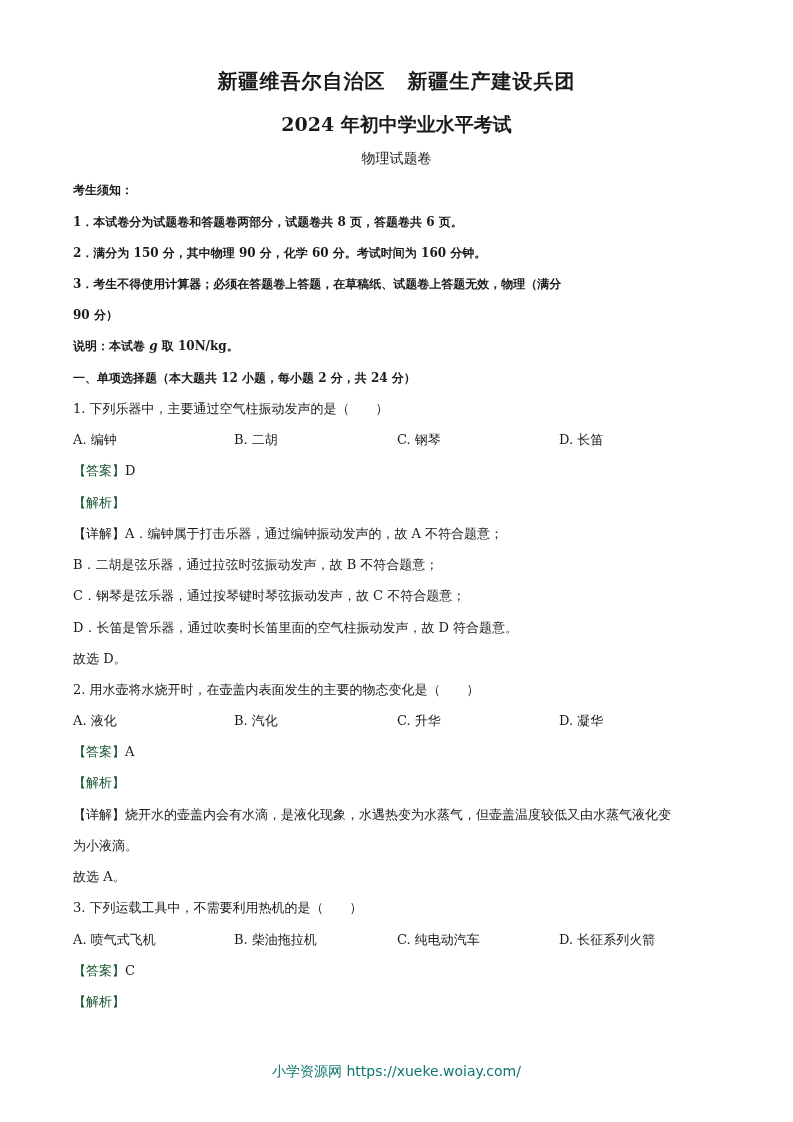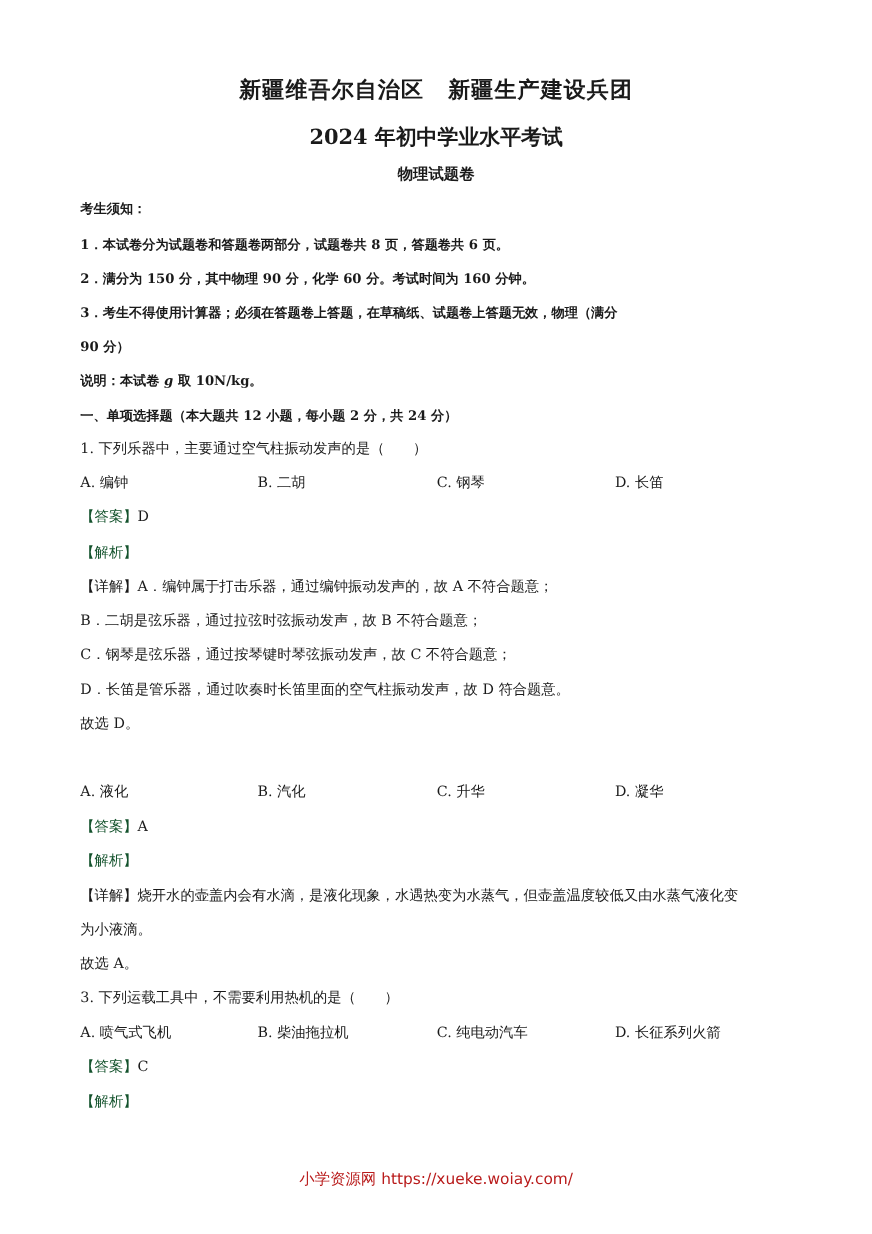--- a/index.html
+++ b/index.html
@@ -6,26 +6,26 @@
     body {
       width: 793px; height: 1122px; position: relative; overflow: hidden;
       font-family: "DejaVu Serif", "Liberation Serif", serif;
       color: #1a1a1a;
     }
     .page { position: absolute; left: 0; top: 0; width: 793px; height: 1122px; }
     .line { position: absolute; left: 73px; white-space: nowrap; font-size: 13px; line-height: 18px; }
     .title1 { position: absolute; left: 0; width: 793px; top: 68px; text-align: center; font-size: 20px; font-weight: bold; letter-spacing: 1px; }
     .title1 .gap { display: inline-block; width: 22px; }
     .title2 { position: absolute; left: 0; width: 793px; top: 112px; text-align: center; font-size: 19px; font-weight: bold; }
-    .title3 { position: absolute; left: 0; width: 793px; top: 150px; text-align: center; font-size: 14px; font-weight: bold; }
+    .title3 { position: absolute; left: 0; width: 793px; top: 150px; text-align: center; font-size: 14px; font-weight: normal; }
     .bold { font-weight: bold; font-size: 12px; }
     .label-blue { color: #14532d; }
     .opt { position: absolute; white-space: nowrap; font-size: 13px; line-height: 18px; }
     .footer { position: absolute; left: 0; width: 793px; top: 1063px; text-align: center;
-      font-family: "DejaVu Sans", "Liberation Sans", sans-serif; font-size: 14px; color: #b91c1c; }
+      font-family: "DejaVu Sans", "Liberation Sans", sans-serif; font-size: 14px; color: #0f766e; }
     .ital { font-style: italic; }
   </style>
 </head>
 <body>
 
 <div class="page">
 
   <div class="title1">
     <span>新疆维吾尔自治区</span><span class="gap"></span><span>新疆生产建设兵团</span>
   </div>
@@ -52,20 +52,21 @@
   </div>
   <div class="line label-blue" style="top:494px;">【解析】</div>
   <div class="line" style="top:525px;">
     <span>【详解】</span><span>A．编钟属于打击乐器，通过编钟振动发声的，故 A 不符合题意；</span>
   </div>
   <div class="line" style="top:556px;">B．二胡是弦乐器，通过拉弦时弦振动发声，故 B 不符合题意；</div>
   <div class="line" style="top:587px;">C．钢琴是弦乐器，通过按琴键时琴弦振动发声，故 C 不符合题意；</div>
   <div class="line" style="top:619px;">D．长笛是管乐器，通过吹奏时长笛里面的空气柱振动发声，故 D 符合题意。</div>
   <div class="line" style="top:650px;text-align:center;">故选 D。</div>
 
+  <div class="line" style="top:681px;">2. 用水壶将水烧开时，在壶盖内表面发生的主要的物态变化是（　　）</div>
   <div class="opt" style="left:73px; top:712px;">A. 液化</div>
   <div class="opt" style="left:234px; top:712px;">B. 汽化</div>
   <div class="opt" style="left:397px; top:712px;">C. 升华</div>
   <div class="opt" style="left:559px; top:712px;">D. 凝华</div>
   <div class="line" style="top:743px;">
     <span class="label-blue">【答案】</span><span>A</span>
   </div>
   <div class="line label-blue" style="top:774px;">【解析】</div>
   <div class="line" style="top:806px;">
     <span>【详解】</span><span>烧开水的壶盖内会有水滴，是液化现象，水遇热变为水蒸气，但壶盖温度较低又由水蒸气液化变</span>

